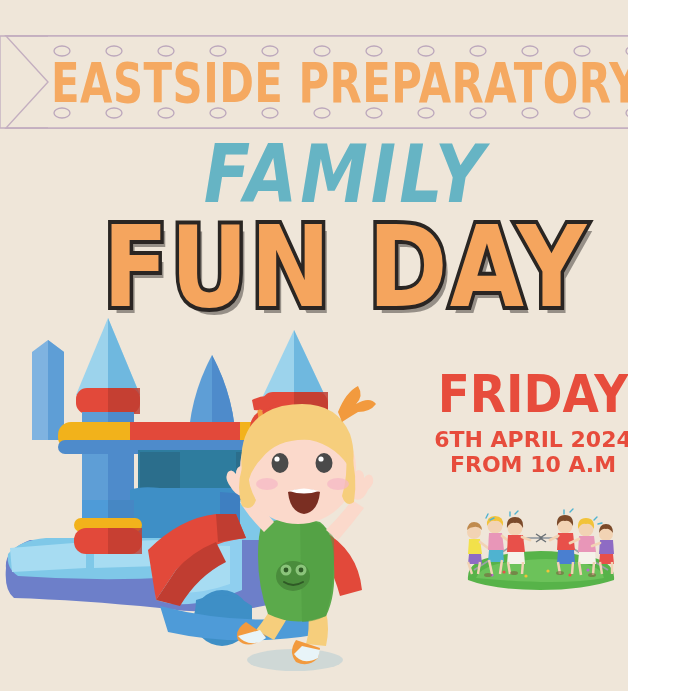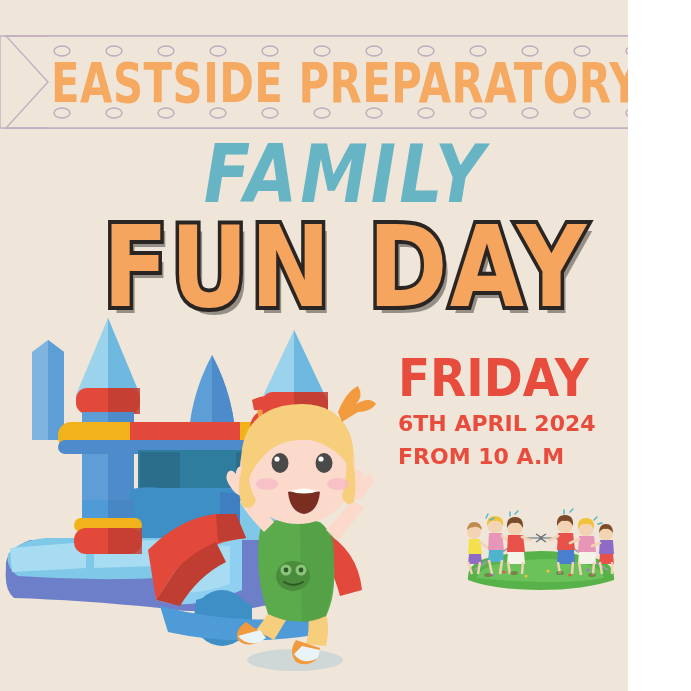--- a/index.html
+++ b/index.html
@@ -87,44 +87,44 @@
     transform-origin: center top;
     -webkit-text-stroke: 7px #2A2623;
     paint-order: stroke fill;
     text-shadow: 5px 6px 0 rgba(42,38,35,0.45);
   }
 
   
   #date-block {
     position: absolute;
     left: 398px;
-    top: 352px;
+    top: 368px;
     width: 270px;
-    text-align: left;
+    text-align: center;
     color: #E74C3C;
   }
   #date-day {
     font-family: "DejaVu Sans", sans-serif;
     font-weight: bold;
     font-size: 47px;
     letter-spacing: 0px;
     line-height: 1.0;
     transform: scaleY(1.1);
     transform-origin: center top;
   }
   #date-full {
     margin-top: 14px;
     font-family: "DejaVu Sans", sans-serif;
     font-weight: bold;
     font-size: 22px;
     letter-spacing: 0px;
     line-height: 1.0;
   }
   #date-time {
-    margin-top: 11px;
+    margin-top: 3px;
     font-family: "DejaVu Sans", sans-serif;
     font-weight: bold;
     font-size: 22px;
     letter-spacing: 0px;
     line-height: 1.0;
   }
 
   
   #castle-illustration {
     position: absolute;

